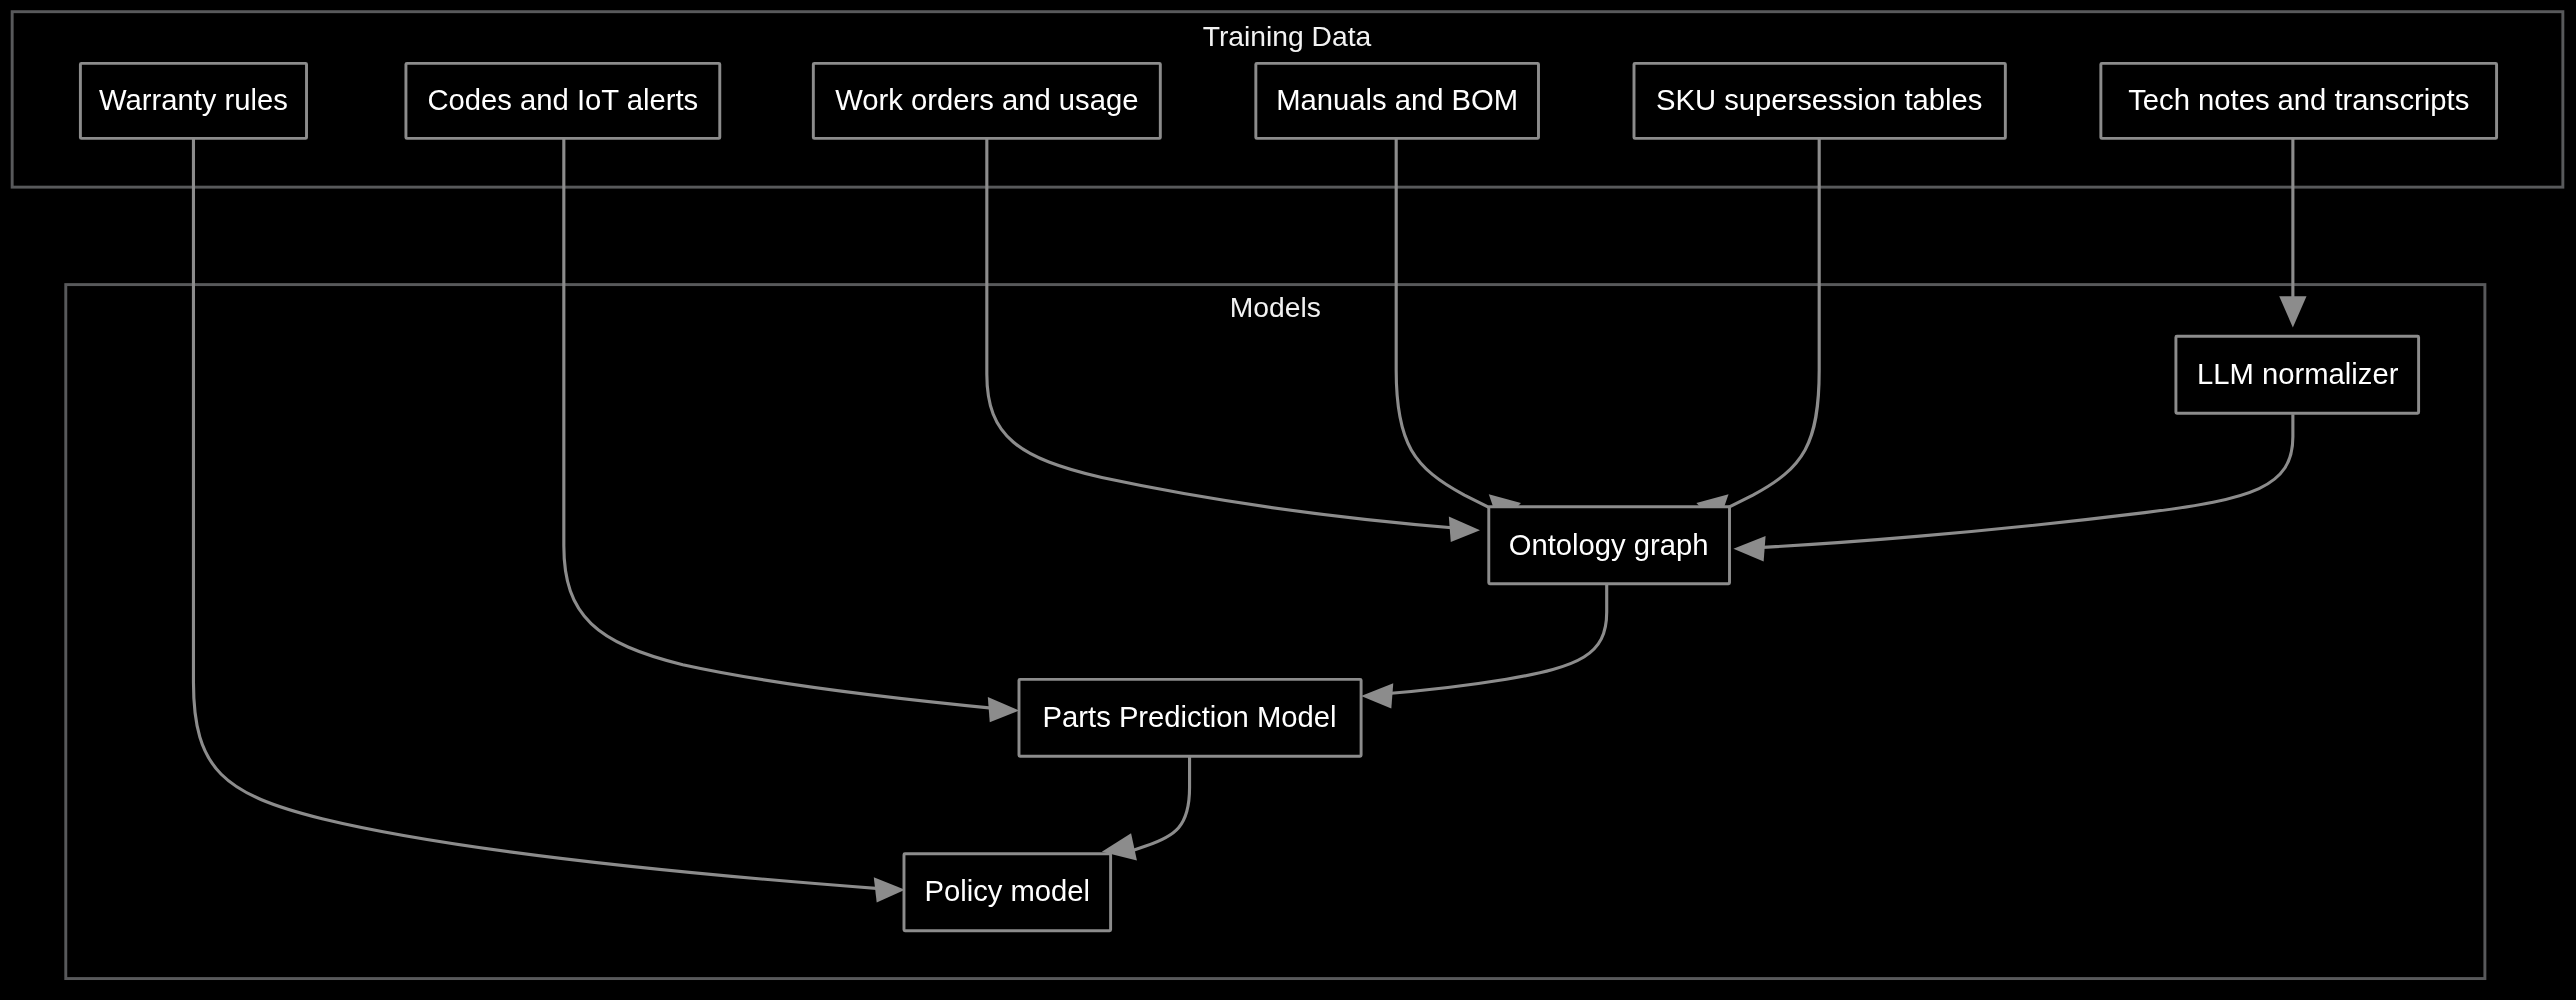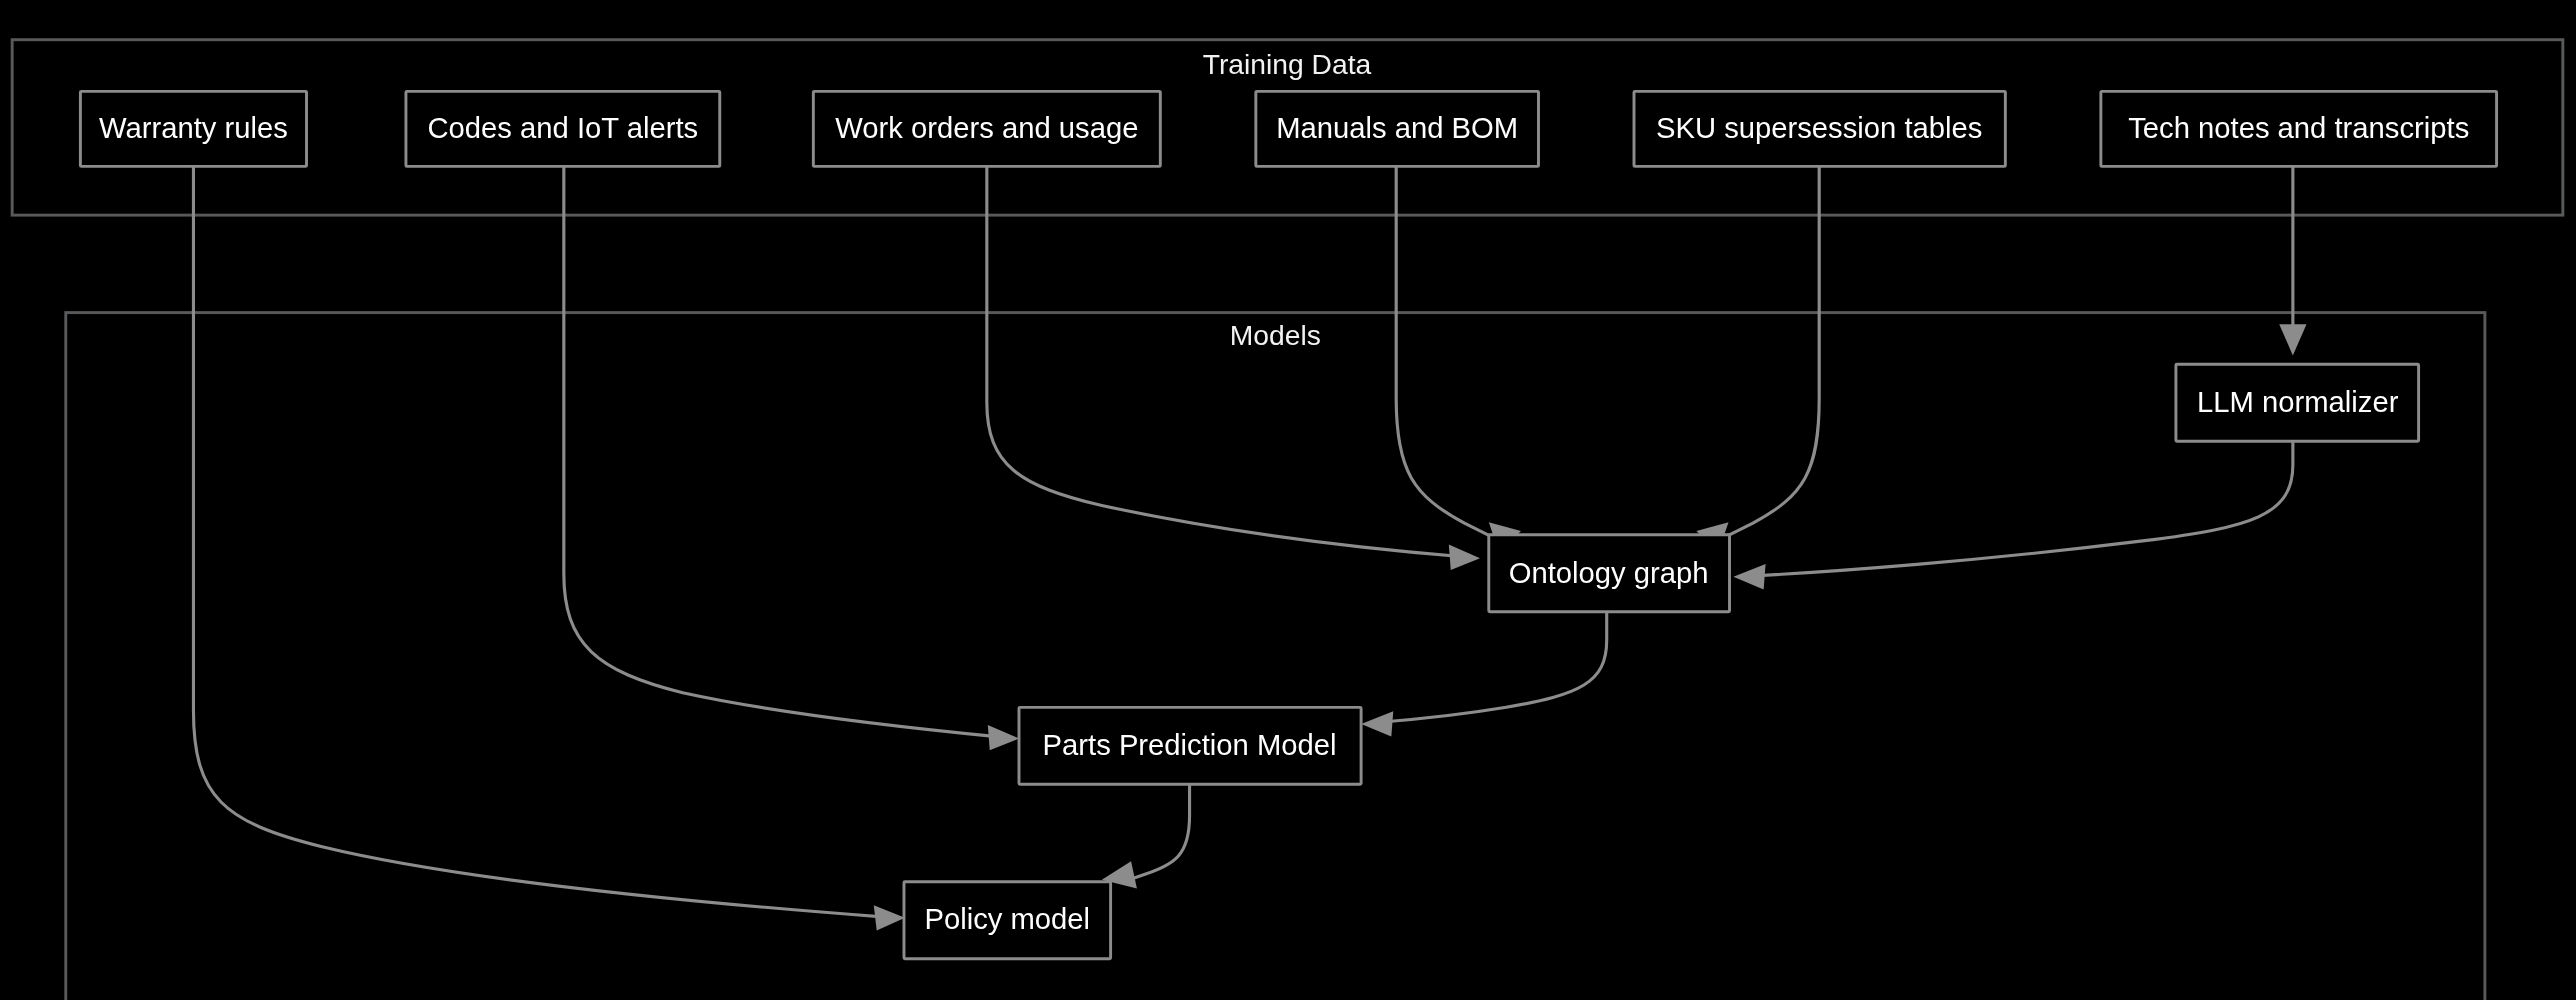--- a/index.html
+++ b/index.html
@@ -12,21 +12,20 @@
     width: 2576px;
     height: 1000px;
     overflow: hidden;
     font-family: "Liberation Sans", sans-serif;
   }
   #diagram-root {
     position: relative;
     width: 2576px;
     height: 728px;
     background: #000000;
-    margin-top: 28px;
   }
   svg#flowchart {
     display: block;
     width: 2576px;
     height: 1000px;
   }
   .cluster-rect {
     fill: none;
     stroke: #58595b;
     stroke-width: 3px;

